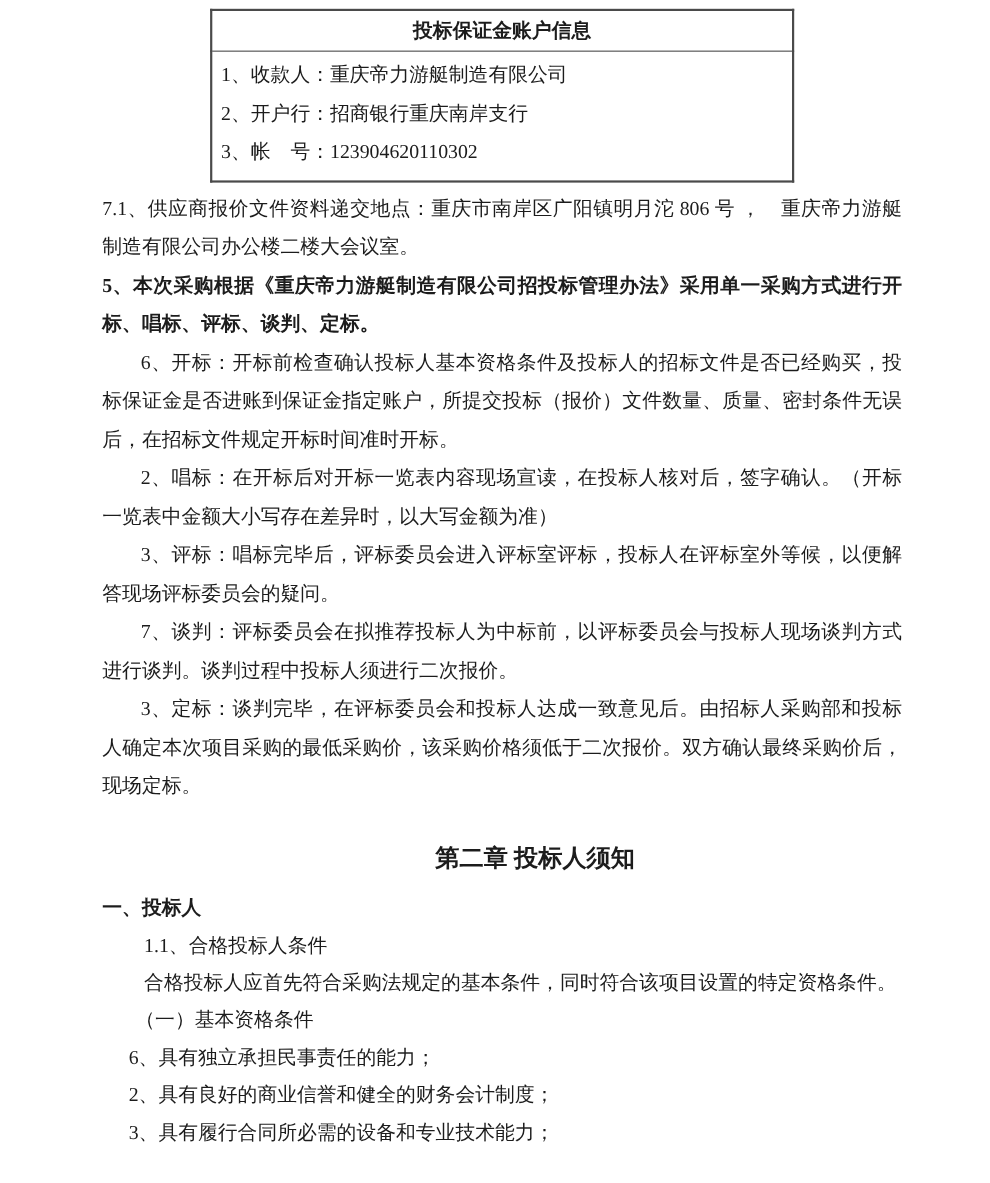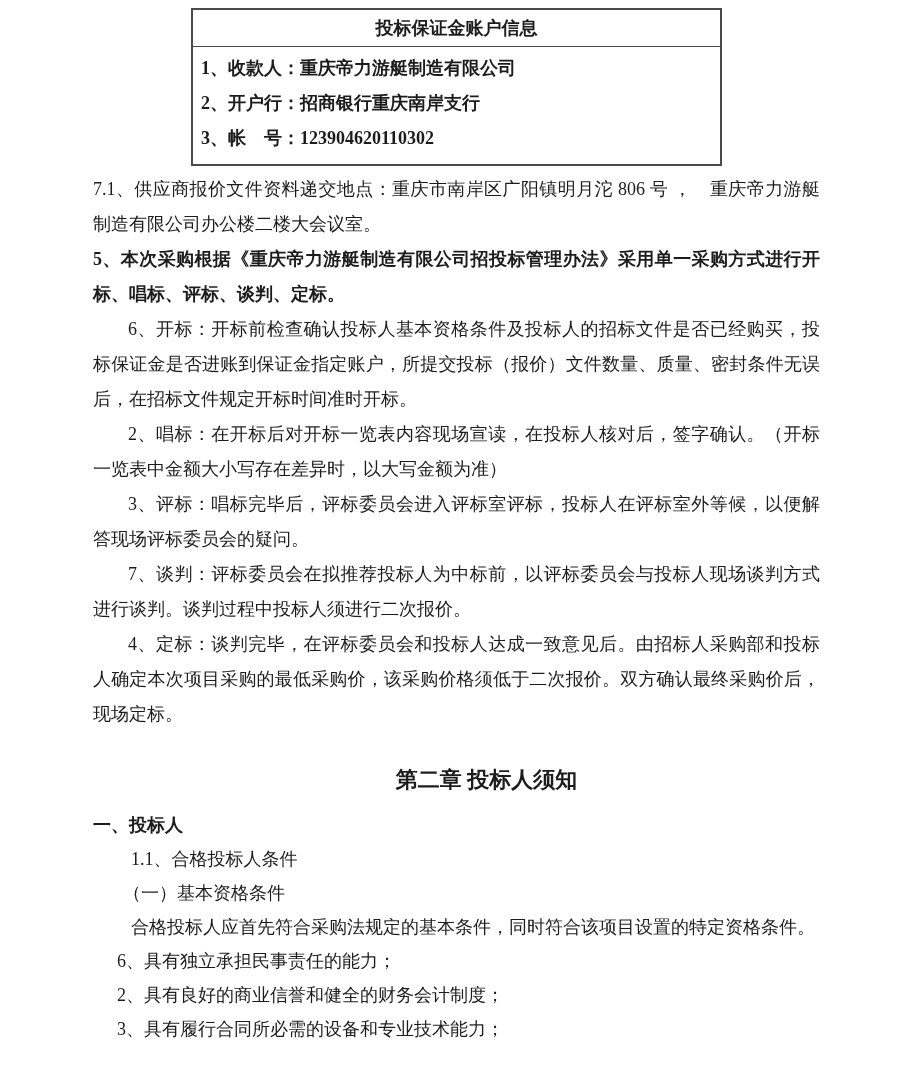--- a/index.html
+++ b/index.html
@@ -19,21 +19,20 @@
   }
   
   .bid-table {
     border-collapse: collapse;
     margin: 8px 0 0 98px;
     width: 531px;
     table-layout: fixed;
   }
   .bid-table th, .bid-table td {
     border: 1px solid #4a4a4a;
-    font-weight: bold;
   }
   .bid-table { border: 2px solid #4a4a4a; }
   .bid-table th {
     font-weight: bold;
     font-size: 18px;
     height: 36px;
     text-align: center;
     line-height: 36px;
   }
   .bid-table td { padding: 4px 8px 8px 8px; }
@@ -91,25 +90,25 @@
 
   <p class="p p43">7.1、供应商报价文件资料递交地点：重庆市南岸区广阳镇明月沱 806 号 ，　重庆帝力游艇制造有限公司办公楼二楼大会议室。</p>
 
 
   <p class="p bold">5、本次采购根据《重庆帝力游艇制造有限公司招投标管理办法》采用单一采购方式进行开标、唱标、评标、谈判、定标。</p>
 
   <p class="p indent">6、开标：开标前检查确认投标人基本资格条件及投标人的招标文件是否已经购买，投标保证金是否进账到保证金指定账户，所提交投标（报价）文件数量、质量、密封条件无误后，在招标文件规定开标时间准时开标。</p>
   <p class="p indent">2、唱标：在开标后对开标一览表内容现场宣读，在投标人核对后，签字确认。（开标一览表中金额大小写存在差异时，以大写金额为准）</p>
   <p class="p indent">3、评标：唱标完毕后，评标委员会进入评标室评标，投标人在评标室外等候，以便解答现场评标委员会的疑问。</p>
   <p class="p indent">7、谈判：评标委员会在拟推荐投标人为中标前，以评标委员会与投标人现场谈判方式进行谈判。谈判过程中投标人须进行二次报价。</p>
-  <p class="p indent">4、定标：谈判完毕，在评标委员会和投标人达成一致意见后。由招标人采购部和投标人确定本次项目采购的最低采购价，该采购价格须低于二次报价。双方确认最终采购价后，现场定标。</p>
+  <p class="p indent">3、定标：谈判完毕，在评标委员会和投标人达成一致意见后。由招标人采购部和投标人确定本次项目采购的最低采购价，该采购价格须低于二次报价。双方确认最终采购价后，现场定标。</p>
 
   <h1 class="chapter-title">第二章 投标人须知</h1>
 
   <p class="p sec-heading bottom">一、投标人</p>
   <p class="p sub-heading bottom">1.1、合格投标人条件</p>
+  <p class="p intro bottom">合格投标人应首先符合采购法规定的基本条件，同时符合该项目设置的特定资格条件。</p>
   <p class="p basic-header bottom">（一）基本资格条件</p>
-  <p class="p intro bottom">合格投标人应首先符合采购法规定的基本条件，同时符合该项目设置的特定资格条件。</p>
   <p class="p basic-item bottom">6、具有独立承担民事责任的能力；</p>
   <p class="p basic-item bottom">2、具有良好的商业信誉和健全的财务会计制度；</p>
   <p class="p basic-item bottom">3、具有履行合同所必需的设备和专业技术能力；</p>
 
 </div>
 
 </body></html>

